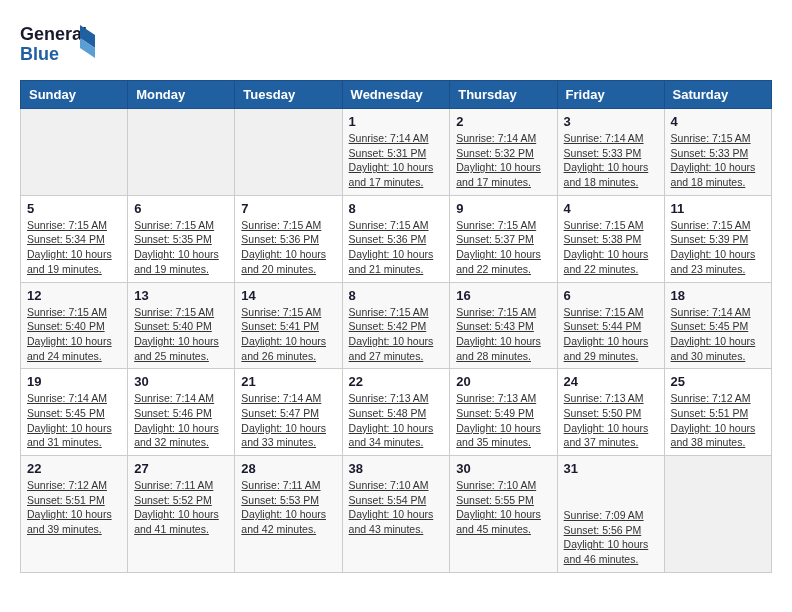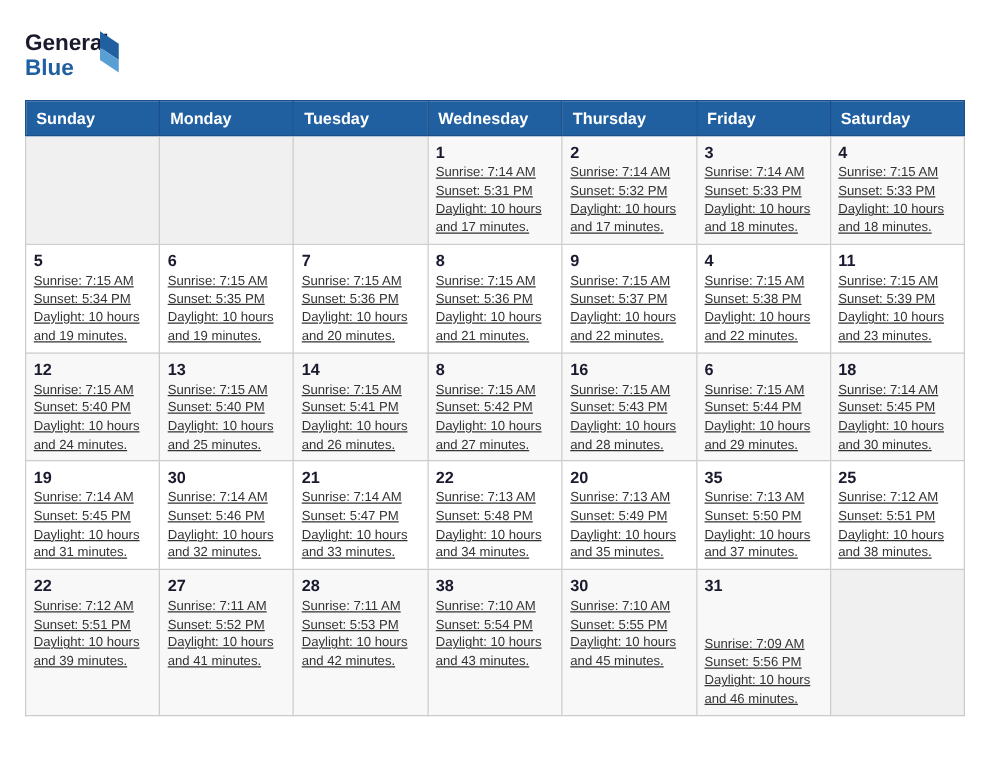--- a/index.html
+++ b/index.html
@@ -251,21 +251,21 @@
 Sunset: 5:48 PM
 Daylight: 10 hours and 34 minutes.</div>
         </td>
         <td>
           <span class="day-num">20</span>
           <div class="day-info" style="white-space: pre-line;">Sunrise: 7:13 AM
 Sunset: 5:49 PM
 Daylight: 10 hours and 35 minutes.</div>
         </td>
         <td>
-          <span class="day-num">35</span>
+          <span class="day-num">24</span>
           <div class="day-info" style="white-space: pre-line;">Sunrise: 7:13 AM
 Sunset: 5:50 PM
 Daylight: 10 hours and 37 minutes.</div>
         </td>
         <td>
           <span class="day-num">25</span>
           <div class="day-info" style="white-space: pre-line;">Sunrise: 7:12 AM
 Sunset: 5:51 PM
 Daylight: 10 hours and 38 minutes.</div>
         </td>

